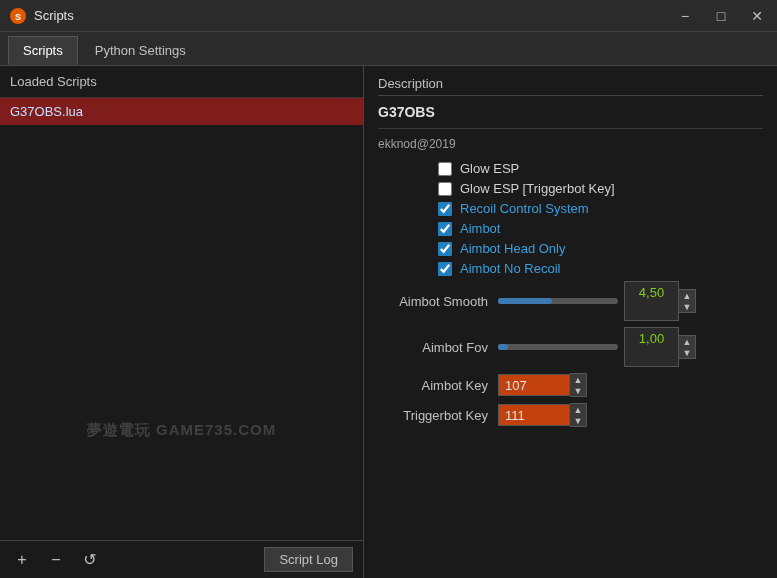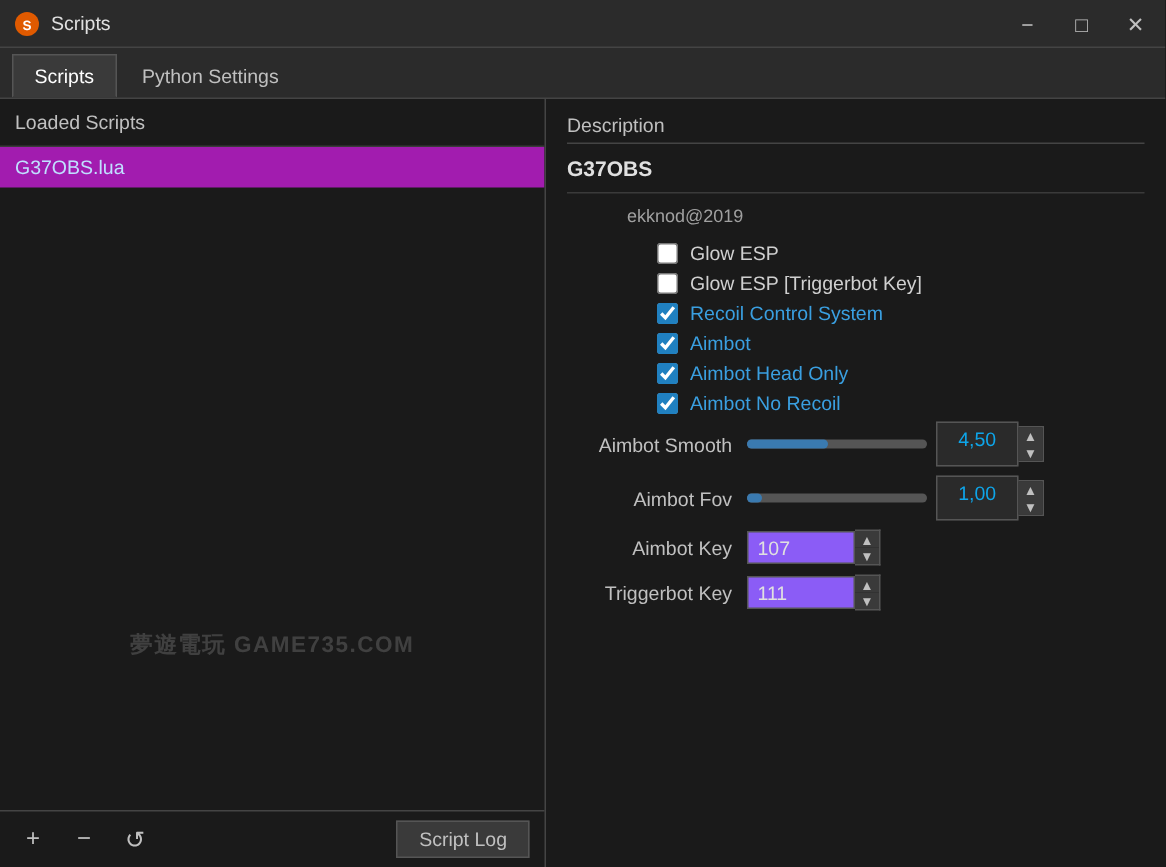--- a/index.html
+++ b/index.html
@@ -99,21 +99,21 @@
     .scripts-list {
       flex: 1;
       overflow-y: auto;
     }
     .script-item {
       padding: 6px 10px;
       cursor: pointer;
       color: #c0e0ff;
     }
     .script-item.selected {
-      background: #a21caf;
+      background: #7f1d1d;
       color: #c0e0ff;
     }
 
     
     .watermark-area {
       flex: 1;
       display: flex;
       align-items: center;
       justify-content: center;
       position: relative;
@@ -178,21 +178,20 @@
     .script-title {
       font-weight: bold;
       font-size: 14px;
       color: #e0e0e0;
       margin-bottom: 4px;
     }
     .script-author {
       font-size: 12px;
       color: #a0a0a0;
       margin-bottom: 10px;
-      margin-left: 40px;
     }
 
     
     .checkbox-row {
       display: flex;
       align-items: center;
       margin-bottom: 5px;
       padding-left: 60px;
     }
     .checkbox-input {
@@ -238,24 +237,24 @@
       background: #3a7ab0;
       border-radius: 3px;
     }
     .spinner-box {
       display: flex;
       align-items: center;
     }
     .spinner-value {
       background: #2a2a2a;
       border: 1px solid #555;
-      color: #0ea5e9;
+      color: #84cc16;
       font-size: 13px;
       width: 55px;
-      height: 30px;
+      height: 40px;
       text-align: center;
       padding: 0 4px;
       line-height: 22px;
     }
     .spinner-arrows {
       display: flex;
       flex-direction: column;
       border: 1px solid #555;
       border-left: none;
     }
@@ -266,21 +265,21 @@
       width: 16px;
       height: 11px;
       cursor: pointer;
       font-size: 9px;
       display: flex; align-items: center; justify-content: center;
       padding: 0;
     }
 
     
     .key-value {
-      background: #8b5cf6;
+      background: #c2410c;
       border: 1px solid #555;
       color: #e0e0e0;
       font-size: 13px;
       width: 72px;
       height: 22px;
       text-align: left;
       padding: 0 6px;
       line-height: 22px;
     }
     .key-spinner-arrows {

